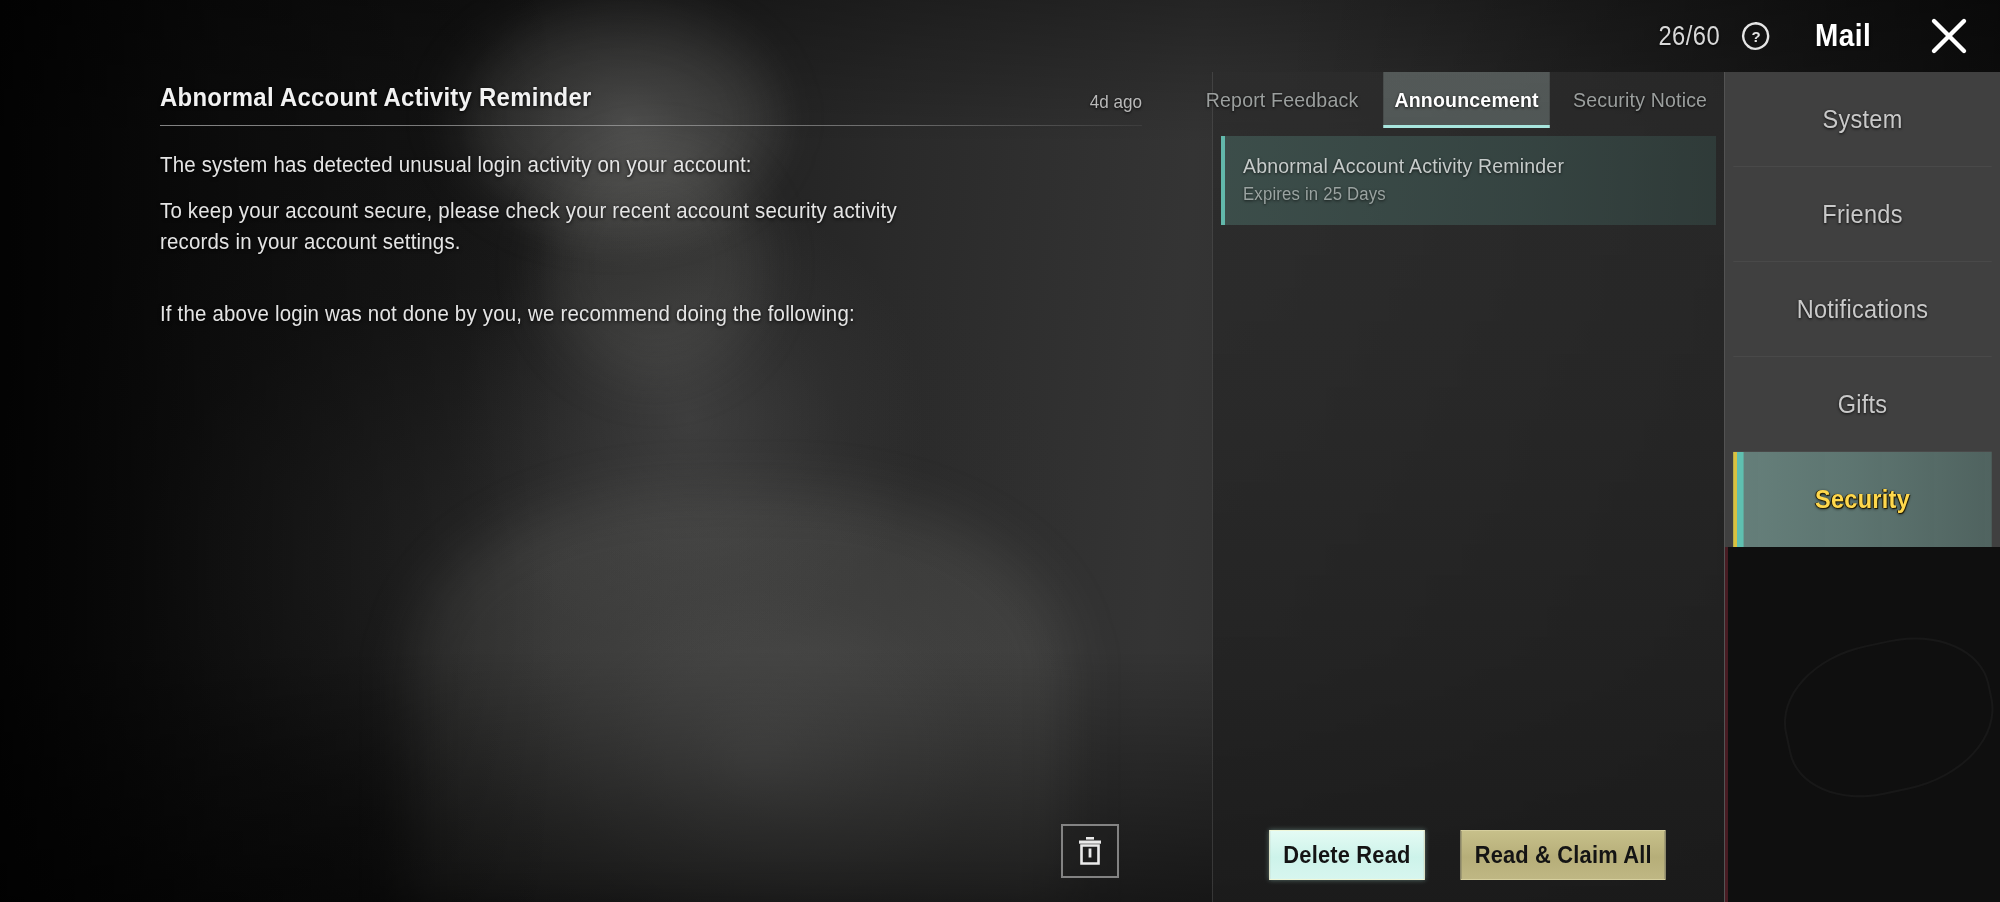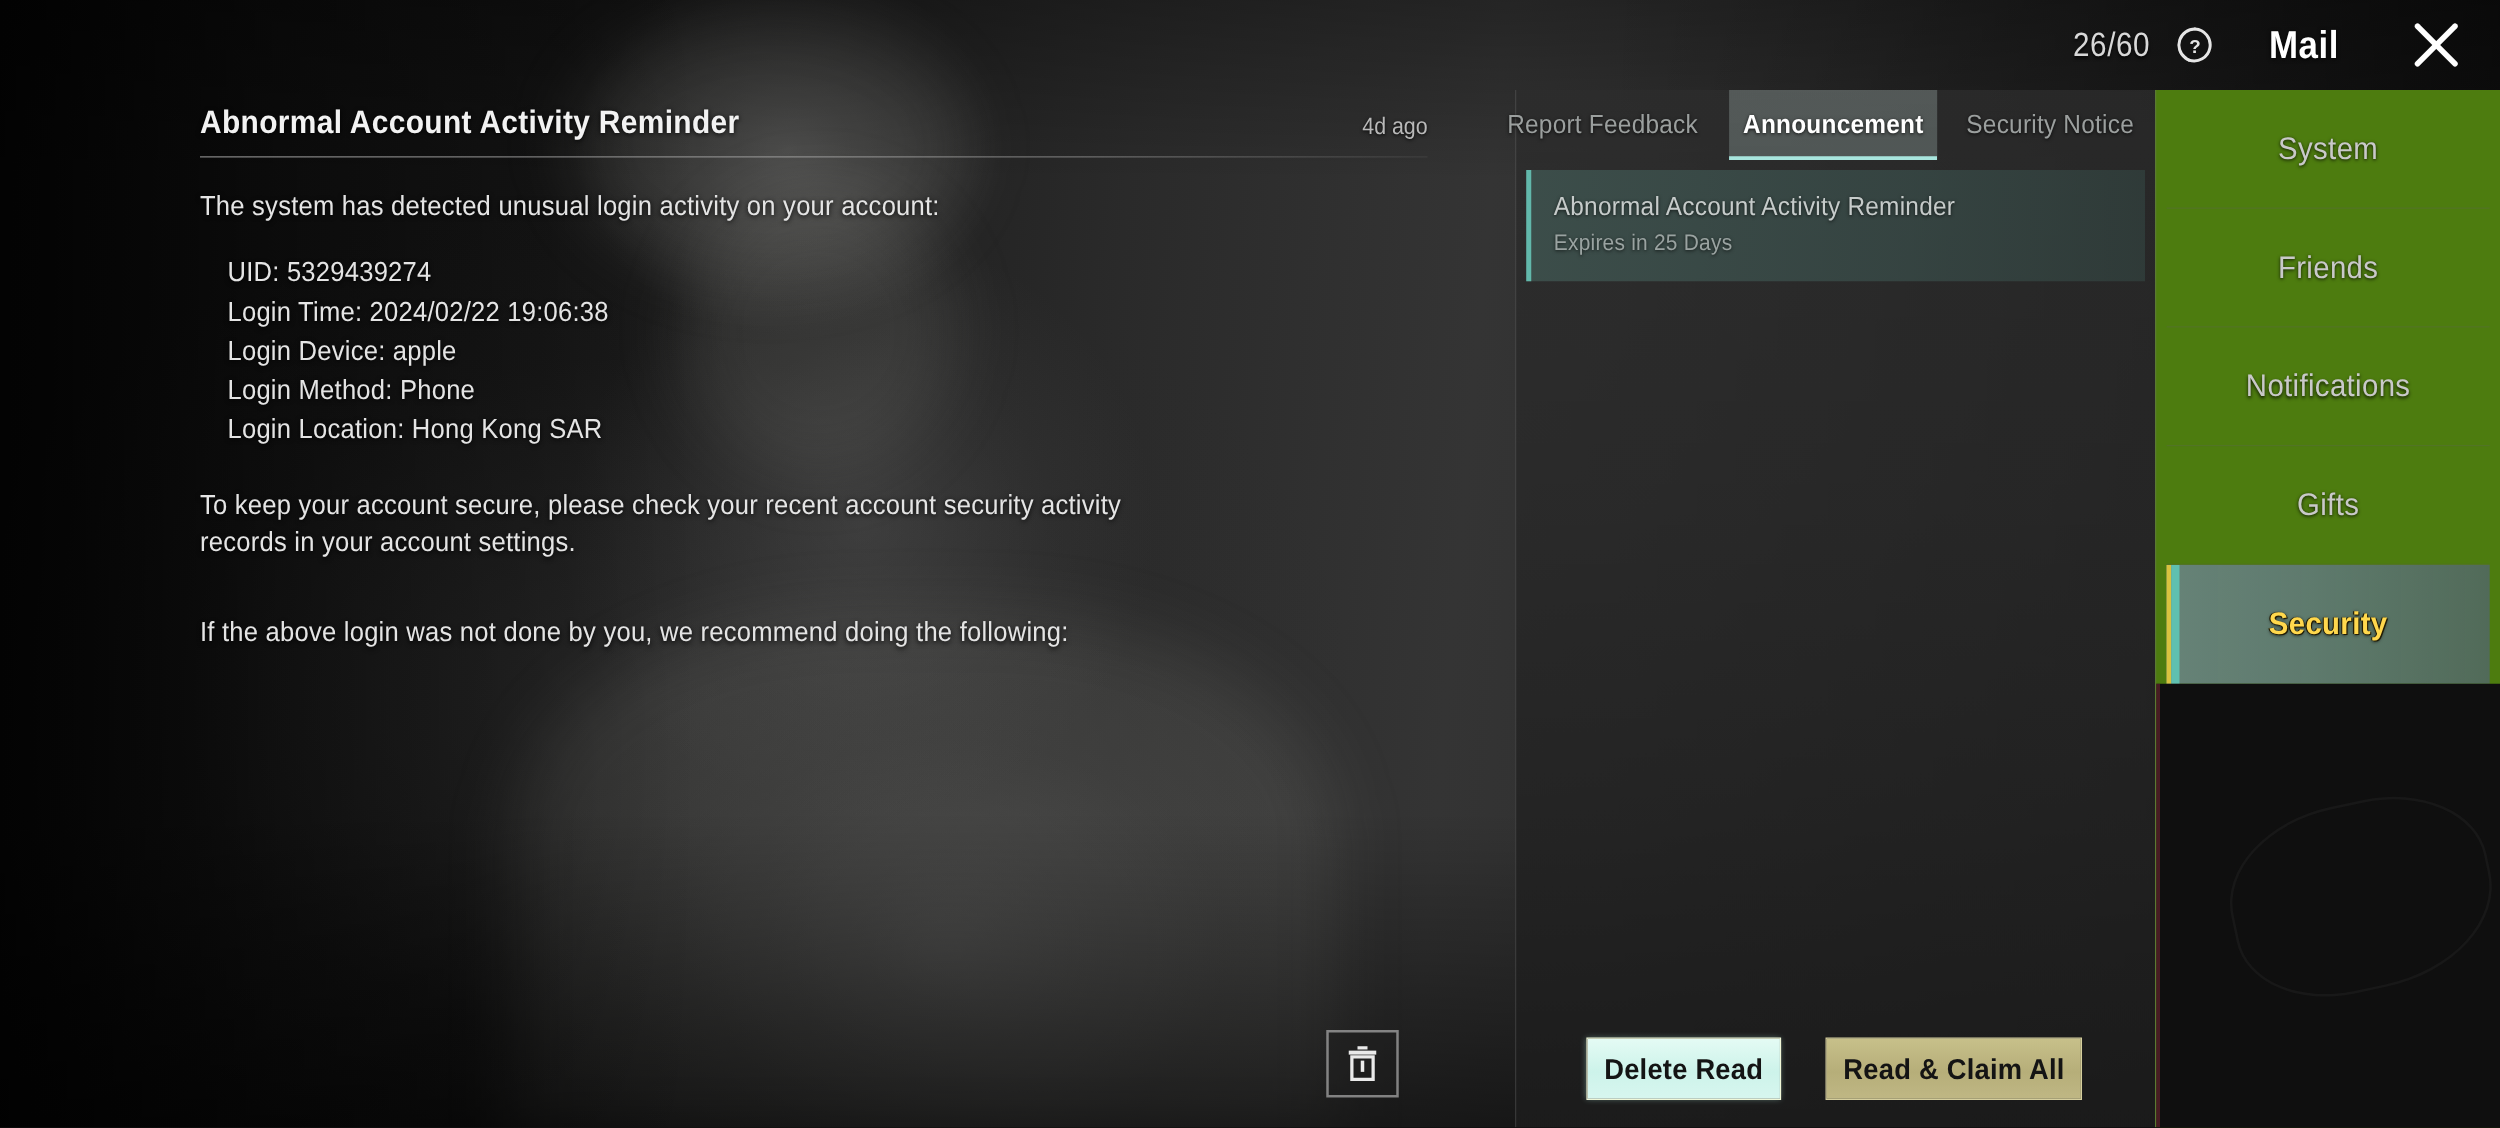--- a/index.html
+++ b/index.html
@@ -205,21 +205,21 @@
   }
   #read-claim-button {
     background:linear-gradient(to bottom, #c7c08a 0%, #b6ae79 55%, #bfb784 100%);
     border:1px solid #d6cf9e;
   }
 
   
   #sidebar {
     position:absolute;
     left:1724px; top:72px; right:0; bottom:0;
-    background:#4d7c0f;
+    background:#404040;
     border-left:1px solid rgba(120,120,120,0.34);
     z-index:24;
   }
   .sidebar-item {
     position:relative;
     height:95px;
     display:flex; align-items:center; justify-content:center;
     color:#c9c9c9; font-size:25px; letter-spacing:0.3px;
     transform:scaleX(0.94);
     cursor:pointer;
@@ -297,27 +297,20 @@
 
     <div id="mail-title-row">
       <div id="mail-title">Abnormal Account Activity Reminder</div>
       <div id="mail-time">4d ago</div>
     </div>
     <div id="mail-title-divider"></div>
 
     <div id="mail-body">
       <div class="body-para">The system has detected unusual login activity on your account:</div>
 
-      <div id="detail-list">
-        <div class="detail-line">UID: 5329439274</div>
-        <div class="detail-line">Login Time: 2024/02/22 19:06:38</div>
-        <div class="detail-line">Login Device: apple</div>
-        <div class="detail-line">Login Method: Phone</div>
-        <div class="detail-line">Login Location: Hong Kong SAR</div>
-      </div>
 
       <div class="body-para">To keep your account secure, please check your recent account security activity records in your account settings.</div>
       <div class="para-gap"></div>
       <div class="body-para">If the above login was not done by you, we recommend doing the following:</div>
     </div>
 
     <div id="delete-mail-button">
       <svg width="30" height="32" viewBox="0 0 30 32">
         <rect x="4" y="5.5" width="22" height="3.2" fill="#eaeaea"></rect>
         <rect x="11" y="2" width="8" height="2.6" fill="#eaeaea"></rect>

